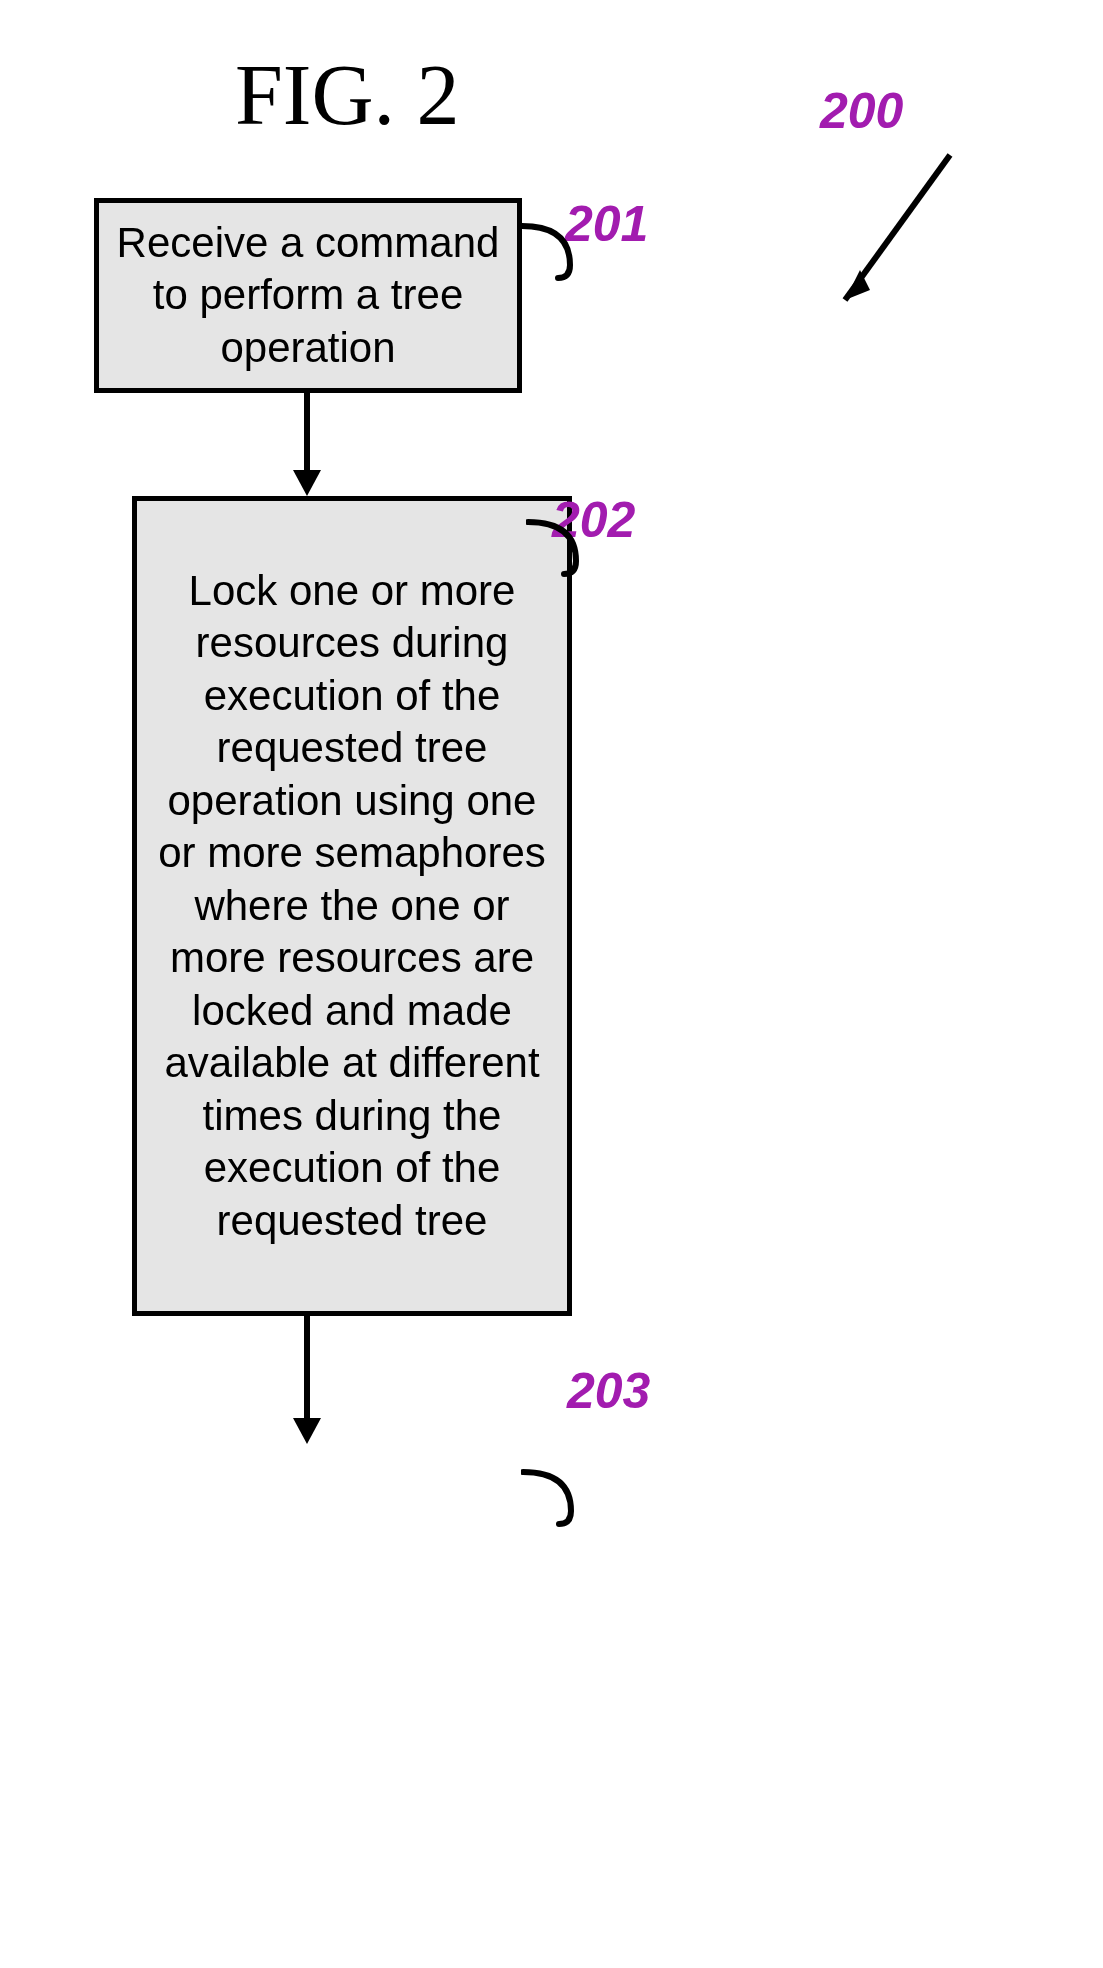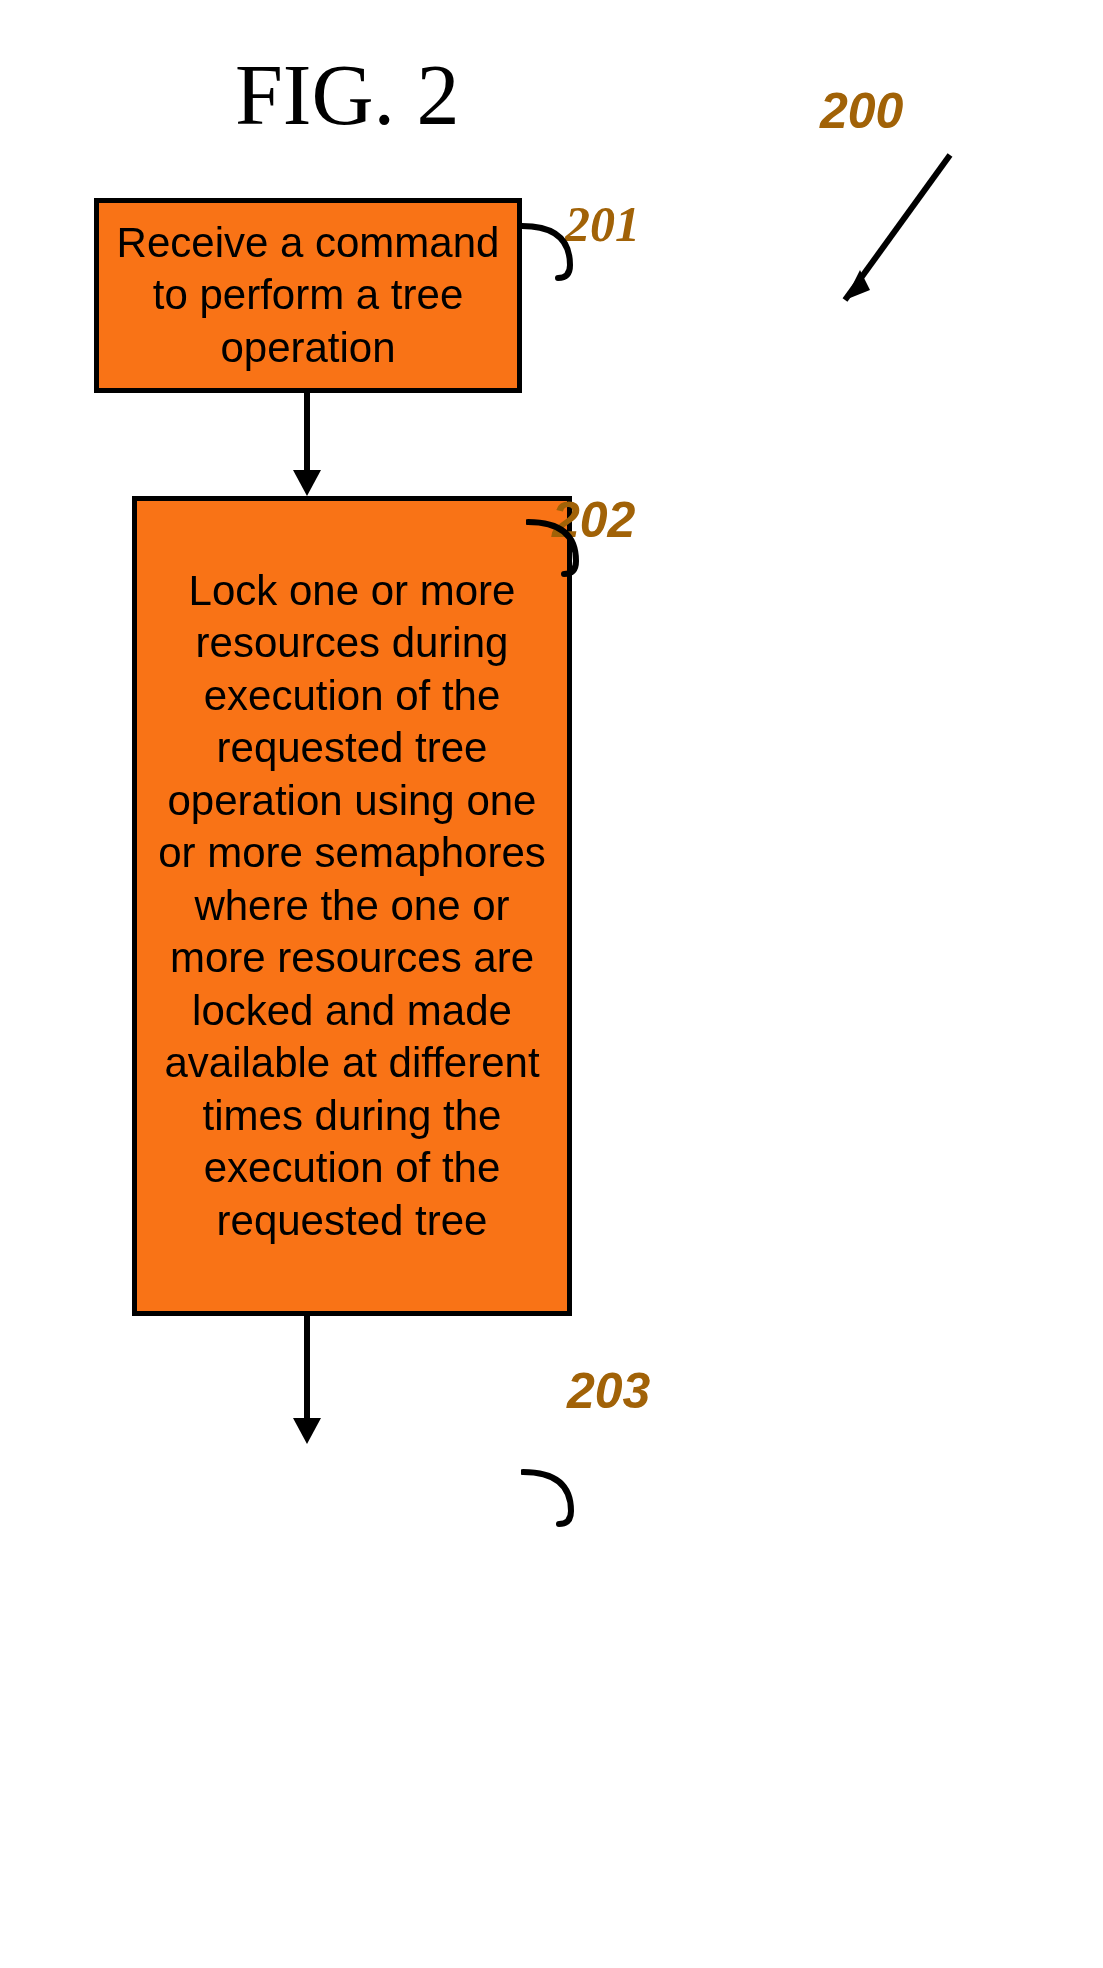--- a/index.html
+++ b/index.html
@@ -22,26 +22,26 @@
     font-size: 86px;
     font-weight: normal;
     color: #000;
   }
   .figlabel {
     position: absolute;
     font-family: Arial, Helvetica, sans-serif;
     font-style: italic;
     font-weight: bold;
     font-size: 50px;
-    color: #a16207;
+    color: #a21caf;
   }
   .box {
     position: absolute;
     border: 5px solid #000;
-    background: #f97316;
+    background: #e5e5e5;
     box-sizing: border-box;
     padding: 12px 14px;
     text-align: center;
     font-size: 42px;
     line-height: 1.25;
     color: #000;
     display: flex;
     align-items: center;
     justify-content: center;
   }
@@ -84,21 +84,21 @@
 
   <div class="figlabel" style="top:82px; left:820px;">200</div>
   <svg class="slant-svg" style="top:135px; left:800px; width:180px; height:200px;" viewBox="0 0 180 200">
     <line x1="150" y1="20" x2="45" y2="165" stroke="#000" stroke-width="6"></line>
     <polygon points="45,165 70,155 60,135" fill="#000"></polygon>
   </svg>
 
   <div class="box" style="top:198px; left:94px; width:428px; height:195px;">
     <span>Receive a command to perform a tree operation</span>
   </div>
-  <div class="figlabel" style="top:195px; left:565px;font-family:Liberation Serif, serif;">201</div>
+  <div class="figlabel" style="top:195px; left:565px;">201</div>
   <svg class="hook" style="top:223px; left:520px; width:60px; height:60px;" viewBox="0 0 60 60">
     <path d="M2 3 Q50 3 50 42 Q50 55 38 55"></path>
   </svg>
 
   <div class="vshaft" style="top:393px; left:304px; width:6px; height:80px;"></div>
   <div class="vhead" style="top:470px; left:293px;"></div>
 
   <div class="box" style="top:496px; left:88px; width:440px; height:820px;margin-left:44px;">
     <span>Lock one or more resources during execution of the requested tree operation using one or more semaphores where the one or more resources are locked and made available at different times during the execution of the requested tree</span>
   </div>

